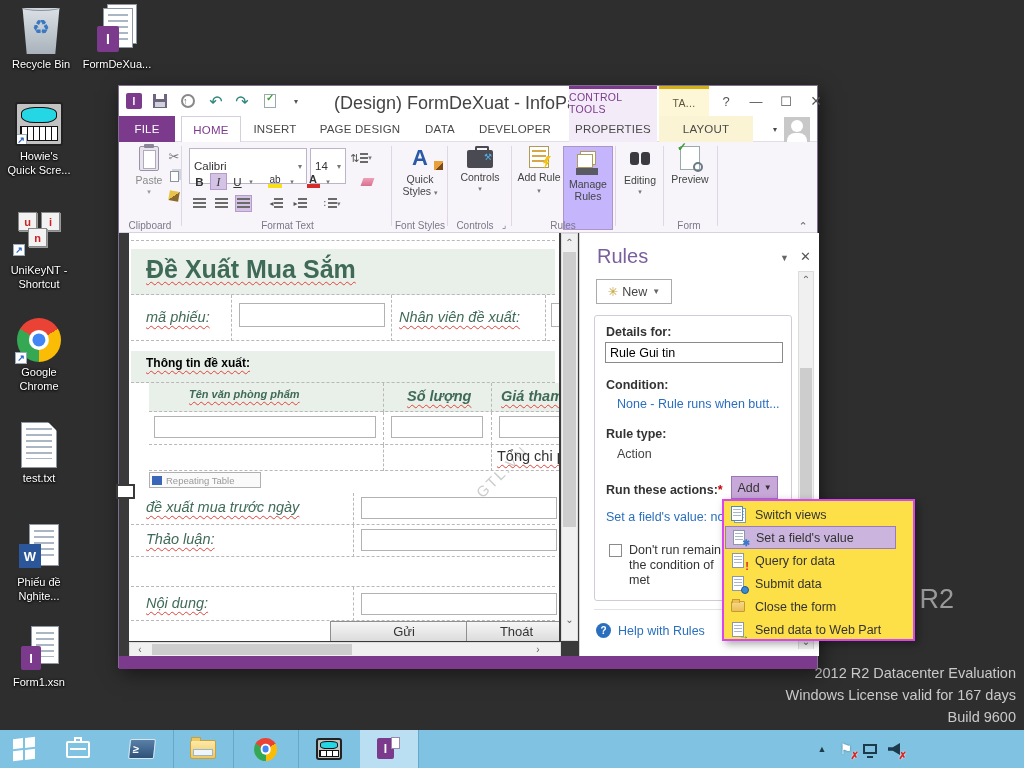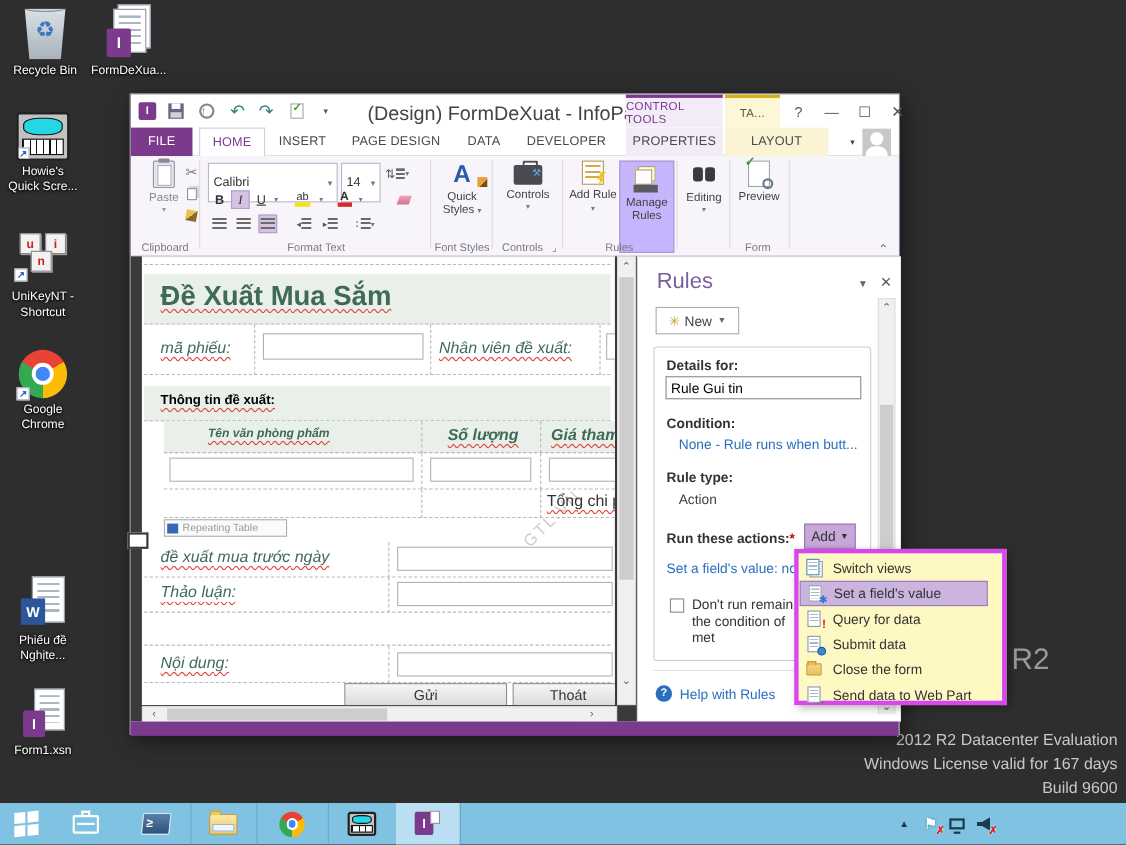--- a/index.html
+++ b/index.html
@@ -85,22 +85,22 @@
   .sb .thumb{position:absolute;background:#cdcdcd}
   .sbarr{position:absolute;display:flex;align-items:center;justify-content:center;font-size:10px;color:#606060;background:#f0f0f0}
 
   
   #pane{position:absolute;left:460px;top:0;width:240px;height:423px;background:#fff;border-left:1px solid #d5d5d5}
   .blue-link{color:#2a6fbe;font-size:12.5px}
   .pane-bold{font-weight:bold;font-size:12.5px;color:#333}
   #pane input{font-family:"Liberation Sans",sans-serif}
 
   
-  #menu{position:absolute;left:722px;top:499px;width:193px;height:142px;background:#fef9c3;
-    border:4px solid #d946ef;box-shadow:3px 3px 8px rgba(0,0,0,.35);z-index:50}
+  #menu{position:absolute;left:722px;top:499px;width:193px;height:142px;background:#fde047;
+    border:2px solid #d946ef;box-shadow:3px 3px 8px rgba(0,0,0,.35);z-index:50}
   .mitem{position:absolute;left:1px;width:171px;height:23px;display:flex;align-items:center;font-size:12.5px;color:#333}
   .mitem .mi{width:16px;height:16px;margin:0 8px 0 6px;position:relative}
   .mitem.sel{background:#cbb5de;border:1px solid #9a7cb8;width:171px}
   .mpage{position:absolute;left:1px;top:0;width:12px;height:15px;background:#fff;border:1px solid #8a98a8}
   .mpage i{position:absolute;left:1px;right:1px;top:2px;height:9px;
     background:repeating-linear-gradient(to bottom,#a8b8c8 0 1px,transparent 1px 3px)}
   .mbadge{position:absolute;right:-2px;bottom:-2px;font-size:9px;font-weight:bold;line-height:9px}
   .mfolder{position:absolute;left:0;top:2px;width:14px;height:11px;background:linear-gradient(#f6d88c,#ecbf55);
     border:1px solid #c49a35;border-radius:1px}
   .mfolder::before{content:"";position:absolute;left:0;top:-3px;width:6px;height:3px;background:#ecbf55;border:1px solid #c49a35;border-bottom:none}
@@ -173,20 +173,27 @@
   </div>
 
   <div class="dicon" style="left:0;top:318px">
     <div class="ic chrome-ic" style="width:44px;height:44px">
       <span class="shortcut-badge" style="z-index:2">↗</span>
     </div>
     <div class="lbl">Google</div>
     <div class="lbl">Chrome</div>
   </div>
 
+  <div class="dicon" style="left:0;top:422px">
+    <div class="ic pagefile" style="width:36px;height:46px">
+      <i></i>
+      <span style="position:absolute;right:-1px;top:-1px;width:9px;height:9px;background:#2e2e2e;clip-path:polygon(0 0,100% 100%,100% 0)"></span>
+    </div>
+    <div class="lbl">test.txt</div>
+  </div>
 
   <div class="dicon" style="left:0;top:524px">
     <div class="ic" style="width:44px;height:48px;position:relative">
       <div class="pagefile" style="position:absolute;right:2px;top:0;width:30px;height:42px">
           <i></i>
         </div>
       <div style="position:absolute;left:2px;bottom:4px;width:22px;height:24px;background:#2b579a;color:#fff;font-weight:bold;font-size:13px;display:flex;align-items:center;justify-content:center">W</div>
     </div>
     <div class="lbl">Phiếu đề</div>
     <div class="lbl">Nghịte...</div>
@@ -450,21 +457,21 @@
         </div>
 
         <div class="dashb" style="position:absolute;left:2px;top:324px;width:424px;height:30px"></div>
 
         <div class="dashb" style="position:absolute;left:2px;top:354px;width:424px;height:34px">
           <div class="greenlbl sp" style="position:absolute;left:15px;top:8px">Nội dung:</div>
           <div class="dashr" style="position:absolute;left:222px;top:0;height:34px"></div>
           <div class="ftb" style="left:230px;top:6px;width:196px;height:22px"></div>
         </div>
 
-        <div class="formbtn" style="left:184px;top:388px;width:148px">Gửi</div>
+        <div class="formbtn" style="left:201px;top:388px;width:148px">Gửi</div>
         <div class="formbtn" style="left:337px;top:388px;width:101px">Thoát</div>
       </div>
 
       <div class="sb" style="left:442px;top:0;width:17px;height:408px">
         <div class="sbarr" style="left:0;top:0;width:15px;height:16px">⌃</div>
         <div class="thumb" style="left:1px;top:18px;width:13px;height:275px"></div>
         <div class="sbarr" style="left:0;top:377px;width:15px;height:16px">⌄</div>
       </div>
 
       <div class="sb" style="left:10px;top:409px;width:432px;height:15px">

